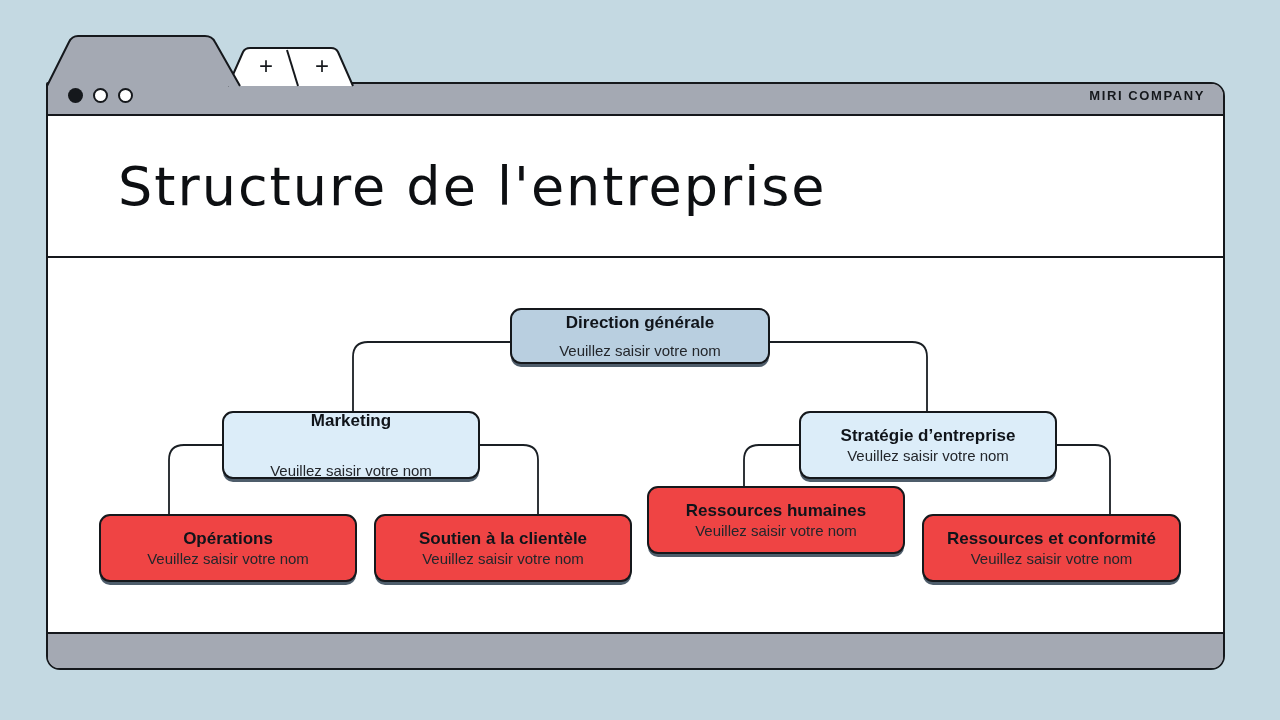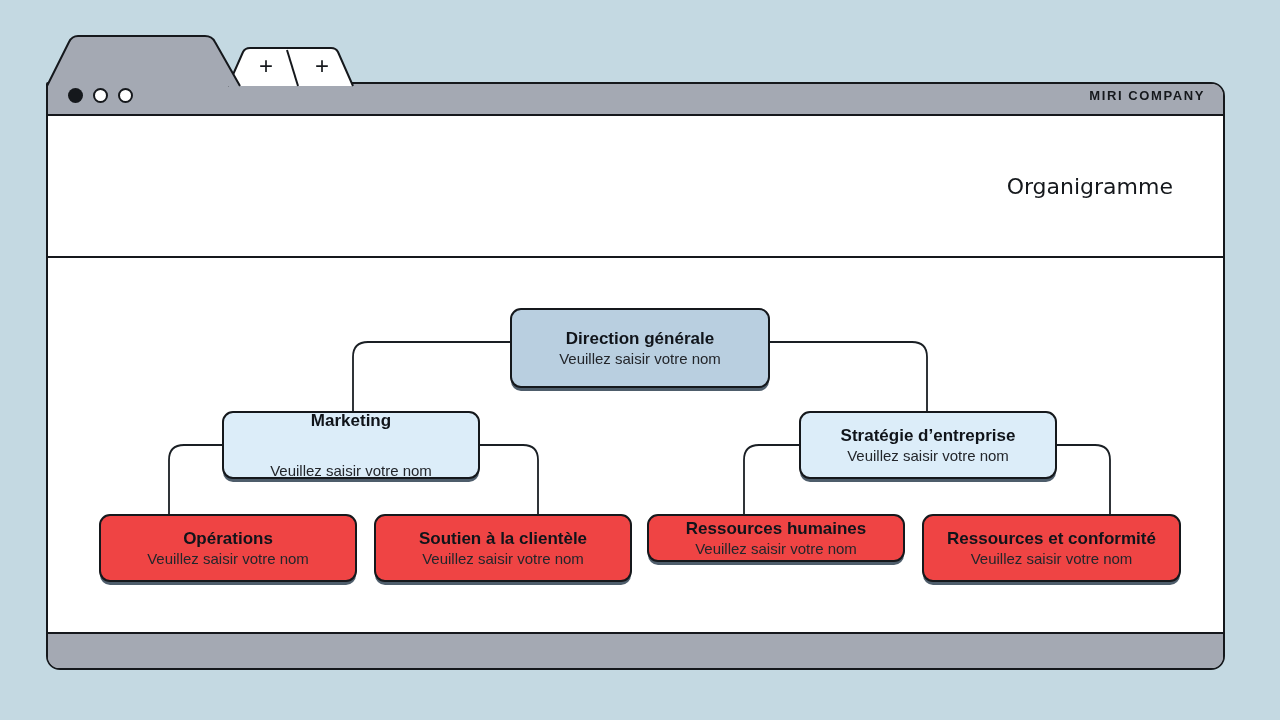--- a/index.html
+++ b/index.html
@@ -61,40 +61,40 @@
   .node-lvl1{background:#b9cfe0;}
   .node-lvl2{background:#dcedf9;}
   .node-lvl3{background:#ef4444;}
   .node-title{
     font-weight:bold;font-size:17px;color:#10141a;line-height:1.1;
     font-family:"Liberation Sans",sans-serif;white-space:nowrap;
   }
   .node-subtitle{
     font-size:15px;color:#23262b;line-height:1;white-space:nowrap;
   }
-  #node-direction {left:510px;top:308px;width:260px;height:80px;}
+  #node-direction {left:510px;top:308px;width:260px;height:56px;justify-content:space-between;}
   #node-marketing {left:222px;top:411px;width:258px;height:68px;gap:33px;}
   #node-strategie {left:799px;top:411px;width:258px;height:68px;}
   #node-operations{left:99px; top:514px;width:258px;height:68px;}
   #node-soutien   {left:374px;top:514px;width:258px;height:68px;}
-  #node-ressources{left:647px;top:514px;width:258px;height:48px;}
+  #node-ressources{left:647px;top:486px;width:258px;height:68px;}
   #node-juridique {left:922px;top:514px;width:259px;height:68px;}
 </style>
 </head>
 <body>
 
 <div class="window">
   <div class="titlebar">
     <span class="dot dot-filled"></span>
     <span class="dot dot-empty"></span>
     <span class="dot dot-empty"></span>
     <span class="brand">MIRI COMPANY</span>
   </div>
   <div class="headerband">
-    <span class="page-subtitle">Organigramme</span>
+    <span class="page-title">Structure de l'entreprise</span>
   </div>
   <div class="canvas-area"></div>
   <div class="bottombar"></div>
 </div>
 
 <svg class="overlay" viewBox="0 0 1280 720">
 
   <g>
     <path d="M 228 86 L 243 52 Q 245 48 250 48 L 331 48 Q 336 48 338 52 L 353 86 Z" fill="#ffffff"></path>
     <path d="M 228 86 L 243 52 Q 245 48 250 48 L 331 48 Q 336 48 338 52 L 353 86" fill="none" stroke="#15181c" stroke-width="2"></path>

